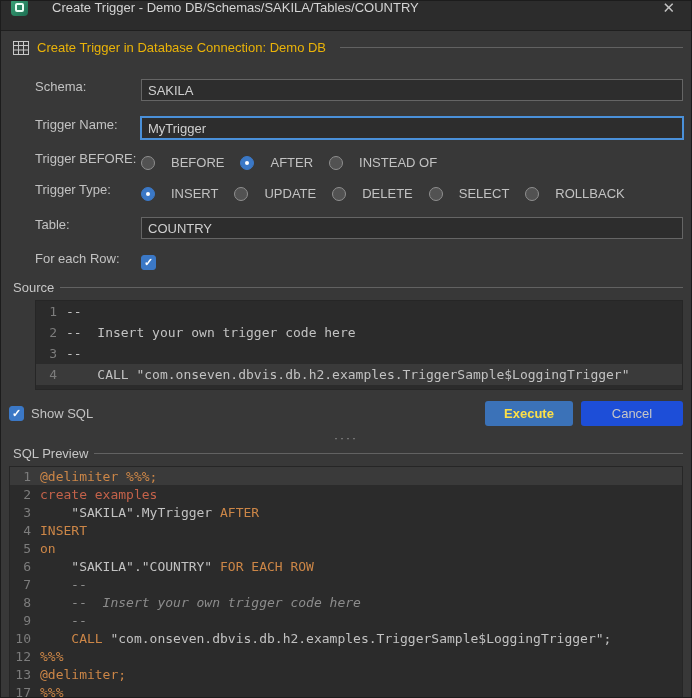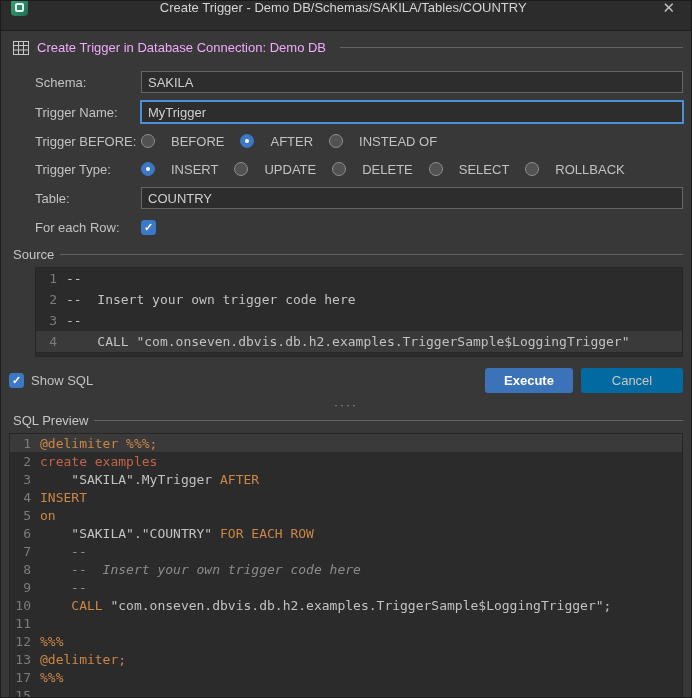--- a/index.html
+++ b/index.html
@@ -15,48 +15,48 @@
     font-size: 13px;
     position: relative;
   }
 
   
   .titlebar {
     height: 30px;
     background: #2c2c2c;
     border-bottom: 1px solid #1f1f1f;
     display: flex; align-items: center;
-    padding: 0 12px 16px 10px; gap: 9px; text-align: center;
+    padding: 0 12px 16px 10px; gap: 24px;
   }
   .app-icon {
     width: 17px; height: 17px; border-radius: 4px;
     background: linear-gradient(135deg, #3aa378, #1d6e52);
     display: inline-flex; align-items: center; justify-content: center;
     flex-shrink: 0;
   }
   .app-icon span {
     width: 9px; height: 9px; border: 2px solid #eafff5;
     border-radius: 2px; display: block;
   }
   .title-text { color: #d4d4d4; flex: 1; white-space: nowrap; overflow: hidden; }
   .close-btn { color: #c2c2c2; font-size: 15px; cursor: default; padding: 2px 4px; }
 
   .content { padding: 0 8px; }
 
   
   .group-header { display: flex; align-items: center; margin: 9px 0 0 4px; gap: 8px; }
   .group-icon { display: inline-flex; flex-shrink: 0; }
-  .group-label { color: #f0abfc; white-space: nowrap; }
+  .group-label { color: #eab308; white-space: nowrap; }
   .rule { flex: 1; height: 1px; background: #626262; margin-left: 6px; }
 
   
   .form { padding: 8px 0 0 26px; }
   .form-row { display: flex; align-items: center; margin: 8px 0; min-height: 20px; }
   .form-label { width: 106px; flex-shrink: 0; color: #c2c2c2; }
-  .field { flex: 1; display: flex; align-items: center; }
+  .field { flex: 1; display: flex; align-items: center; margin-top: 8px; }
 
   .text-input {
     width: 100%; height: 22px;
     background: #2d2d2d;
     border: 1px solid #656565;
     color: #cfcfcf;
     padding: 0 6px;
     font: 13px "Liberation Sans", sans-serif;
     outline: none;
   }
@@ -117,22 +117,22 @@
   .tok-comment { color: #8c8c8c; font-style: italic; }
 
   
   .footer { display: flex; align-items: center; margin: 11px 0 6px 0; gap: 8px; }
   .show-sql { display: inline-flex; align-items: center; gap: 7px; }
   .btn {
     height: 25px; border: none; border-radius: 3px;
     font: 13px "Liberation Sans", sans-serif;
     cursor: default;
   }
-  .btn-primary { background: #3b72b8; color: #ffffff; min-width: 88px; font-weight: bold; margin-left: auto; }
-  .btn-secondary { background: #0369a1; color: #c6c6c6; min-width: 102px; }
+  .btn-primary { background: #3b72b8; color: #fde047; min-width: 88px; font-weight: bold; margin-left: auto; }
+  .btn-secondary { background: #1d4ed8; color: #c6c6c6; min-width: 102px; }
 
   
   .splitter {
     height: 12px; display: flex; align-items: center; justify-content: center;
     color: #9a9a9a; font-size: 12px; letter-spacing: 2px; line-height: 6px;
   }
 </style>
 </head>
 <body>
 
@@ -315,24 +315,20 @@
         </div>
         <div class="code-row">
           <span class="gutter-num">9</span>
           <span class="code-text"><span class="tok-comment">    --</span></span>
         </div>
         <div class="code-row">
           <span class="gutter-num">10</span>
           <span class="code-text"><span class="tok-kw">    CALL </span><span class="tok-plain">"com.onseven.dbvis.db.h2.examples.TriggerSample$LoggingTrigger";</span></span>
         </div>
         <div class="code-row">
-          <span class="gutter-num">11</span>
-          <span class="code-text"></span>
-        </div>
-        <div class="code-row">
           <span class="gutter-num">12</span>
           <span class="code-text"><span class="tok-kw">%%%</span></span>
         </div>
         <div class="code-row">
           <span class="gutter-num">13</span>
           <span class="code-text"><span class="tok-kw">@delimiter;</span></span>
         </div>
         <div class="code-row">
           <span class="gutter-num">17</span>
           <span class="code-text"><span class="tok-kw">%%%</span></span>

